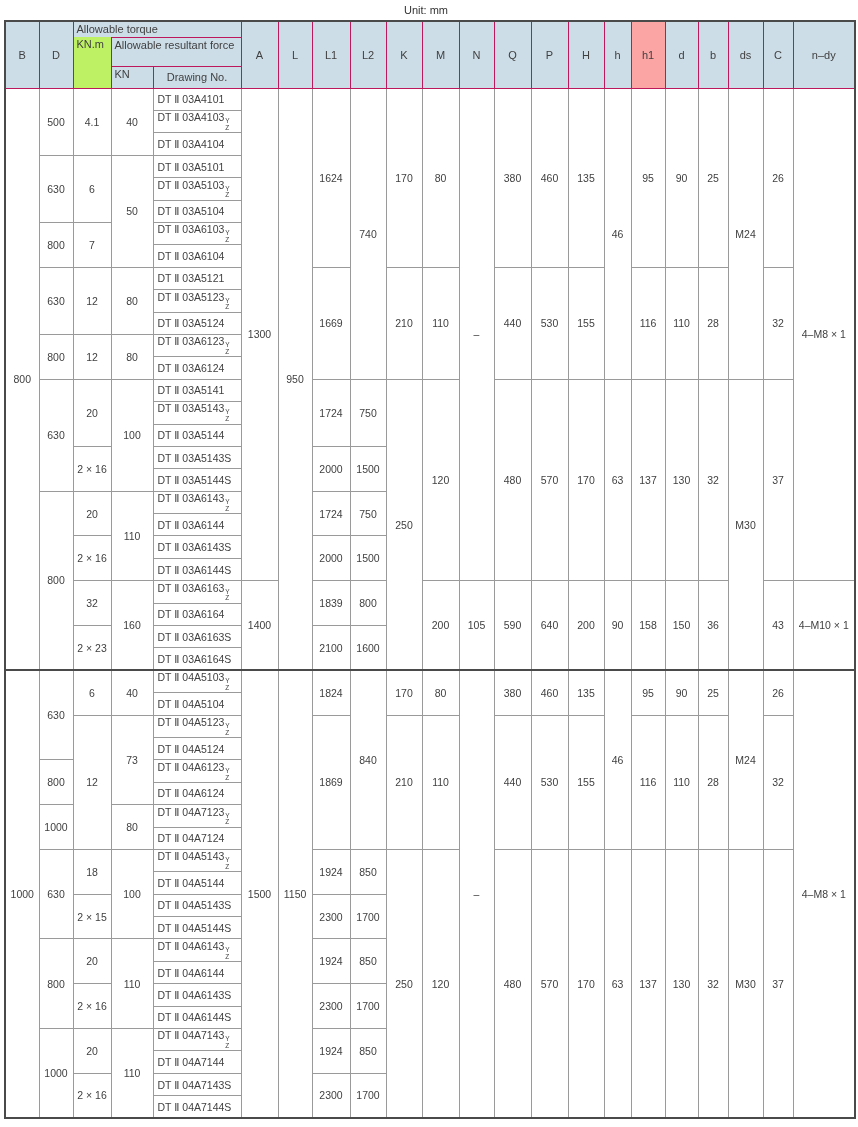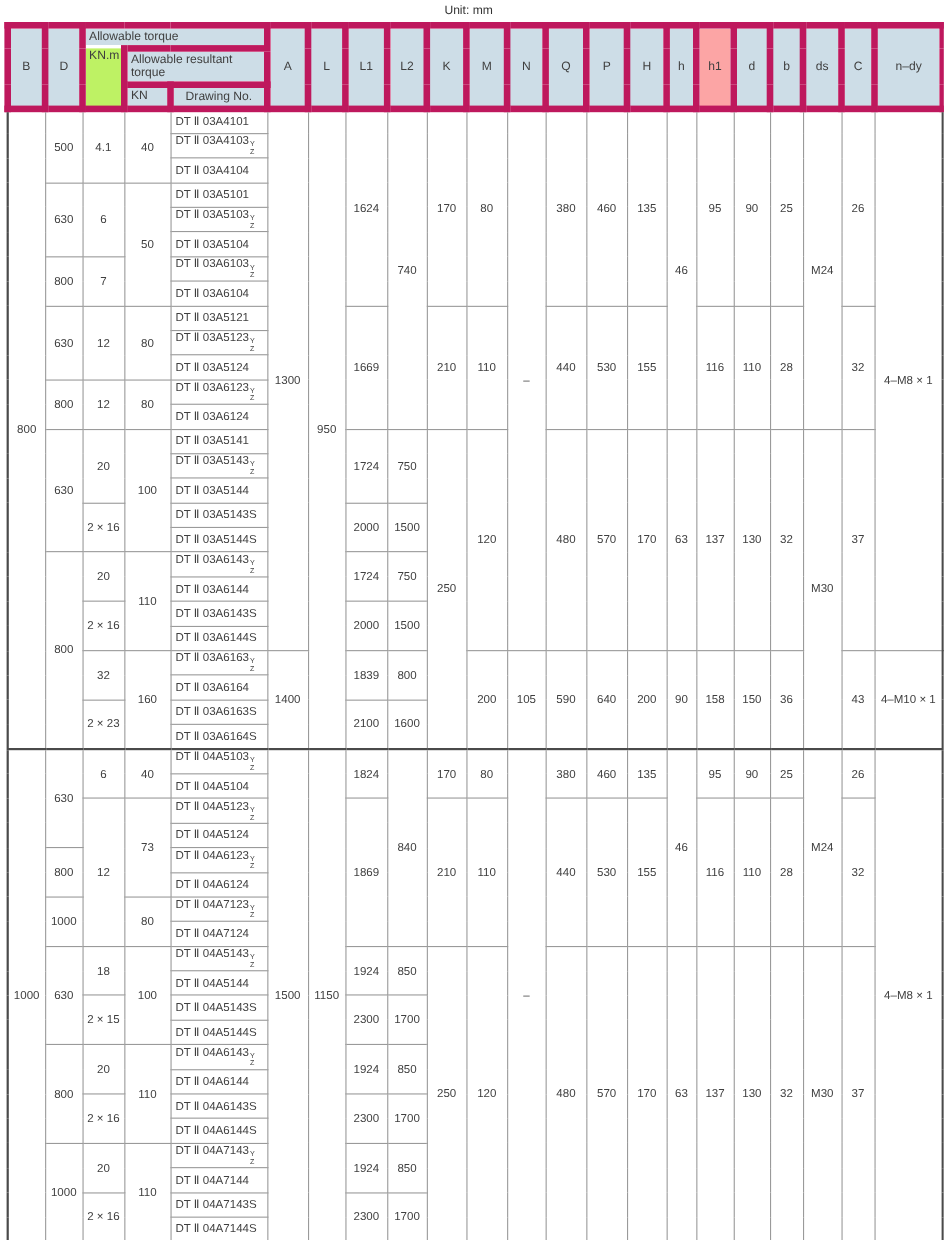--- a/index.html
+++ b/index.html
@@ -30,21 +30,21 @@
     font-weight:normal;
     font-size:10.5px;
     text-align:center;
     vertical-align:middle;
     border:1px solid #9a9a9a;
     overflow:hidden;
     white-space:nowrap;
   }
   thead th{
     background:#cddde7;
-    border:6px solid #be185d;
+    border:1px solid #be185d;
     font-size:11px;
   }
   thead tr.hr1{height:16px;}
   thead tr.hr2{height:29px;}
   thead tr.hr3{height:22px;}
   th.tleft{
     text-align:left;
     vertical-align:top;
     padding:1px 3px;
     white-space:normal;
@@ -127,21 +127,21 @@
         <th rowspan="3" style="background: rgb(205, 221, 231);">h</th>
         <th rowspan="3" style="background: #fca5a5;">h1</th>
         <th rowspan="3" style="background: rgb(205, 221, 231);">d</th>
         <th rowspan="3" style="background: rgb(205, 221, 231);">b</th>
         <th rowspan="3" style="background: rgb(205, 221, 231);">ds</th>
         <th rowspan="3" style="background: rgb(205, 221, 231);">C</th>
         <th rowspan="3" style="background: rgb(205, 221, 231);">n–dy</th>
       </tr>
       <tr class="hr2">
         <th rowspan="2" class="tleft knm" style="background: #bef264;">KN.m</th>
-        <th colspan="2" class="tleft" style="background: rgb(205, 221, 231);">Allowable resultant torque</th>
+        <th colspan="2" class="tleft" style="background: rgb(205, 221, 231);">Allowable resultant force</th>
       </tr>
       <tr class="hr3">
         <th class="tleft" style="background: rgb(205, 221, 231);">KN</th>
         <th style="background: rgb(205, 221, 231);">Drawing No.</th>
       </tr>
     </thead>
     <tbody id="tb0">
         <tr>
           <td rowspan="26">800</td>
           <td rowspan="3">500</td>

